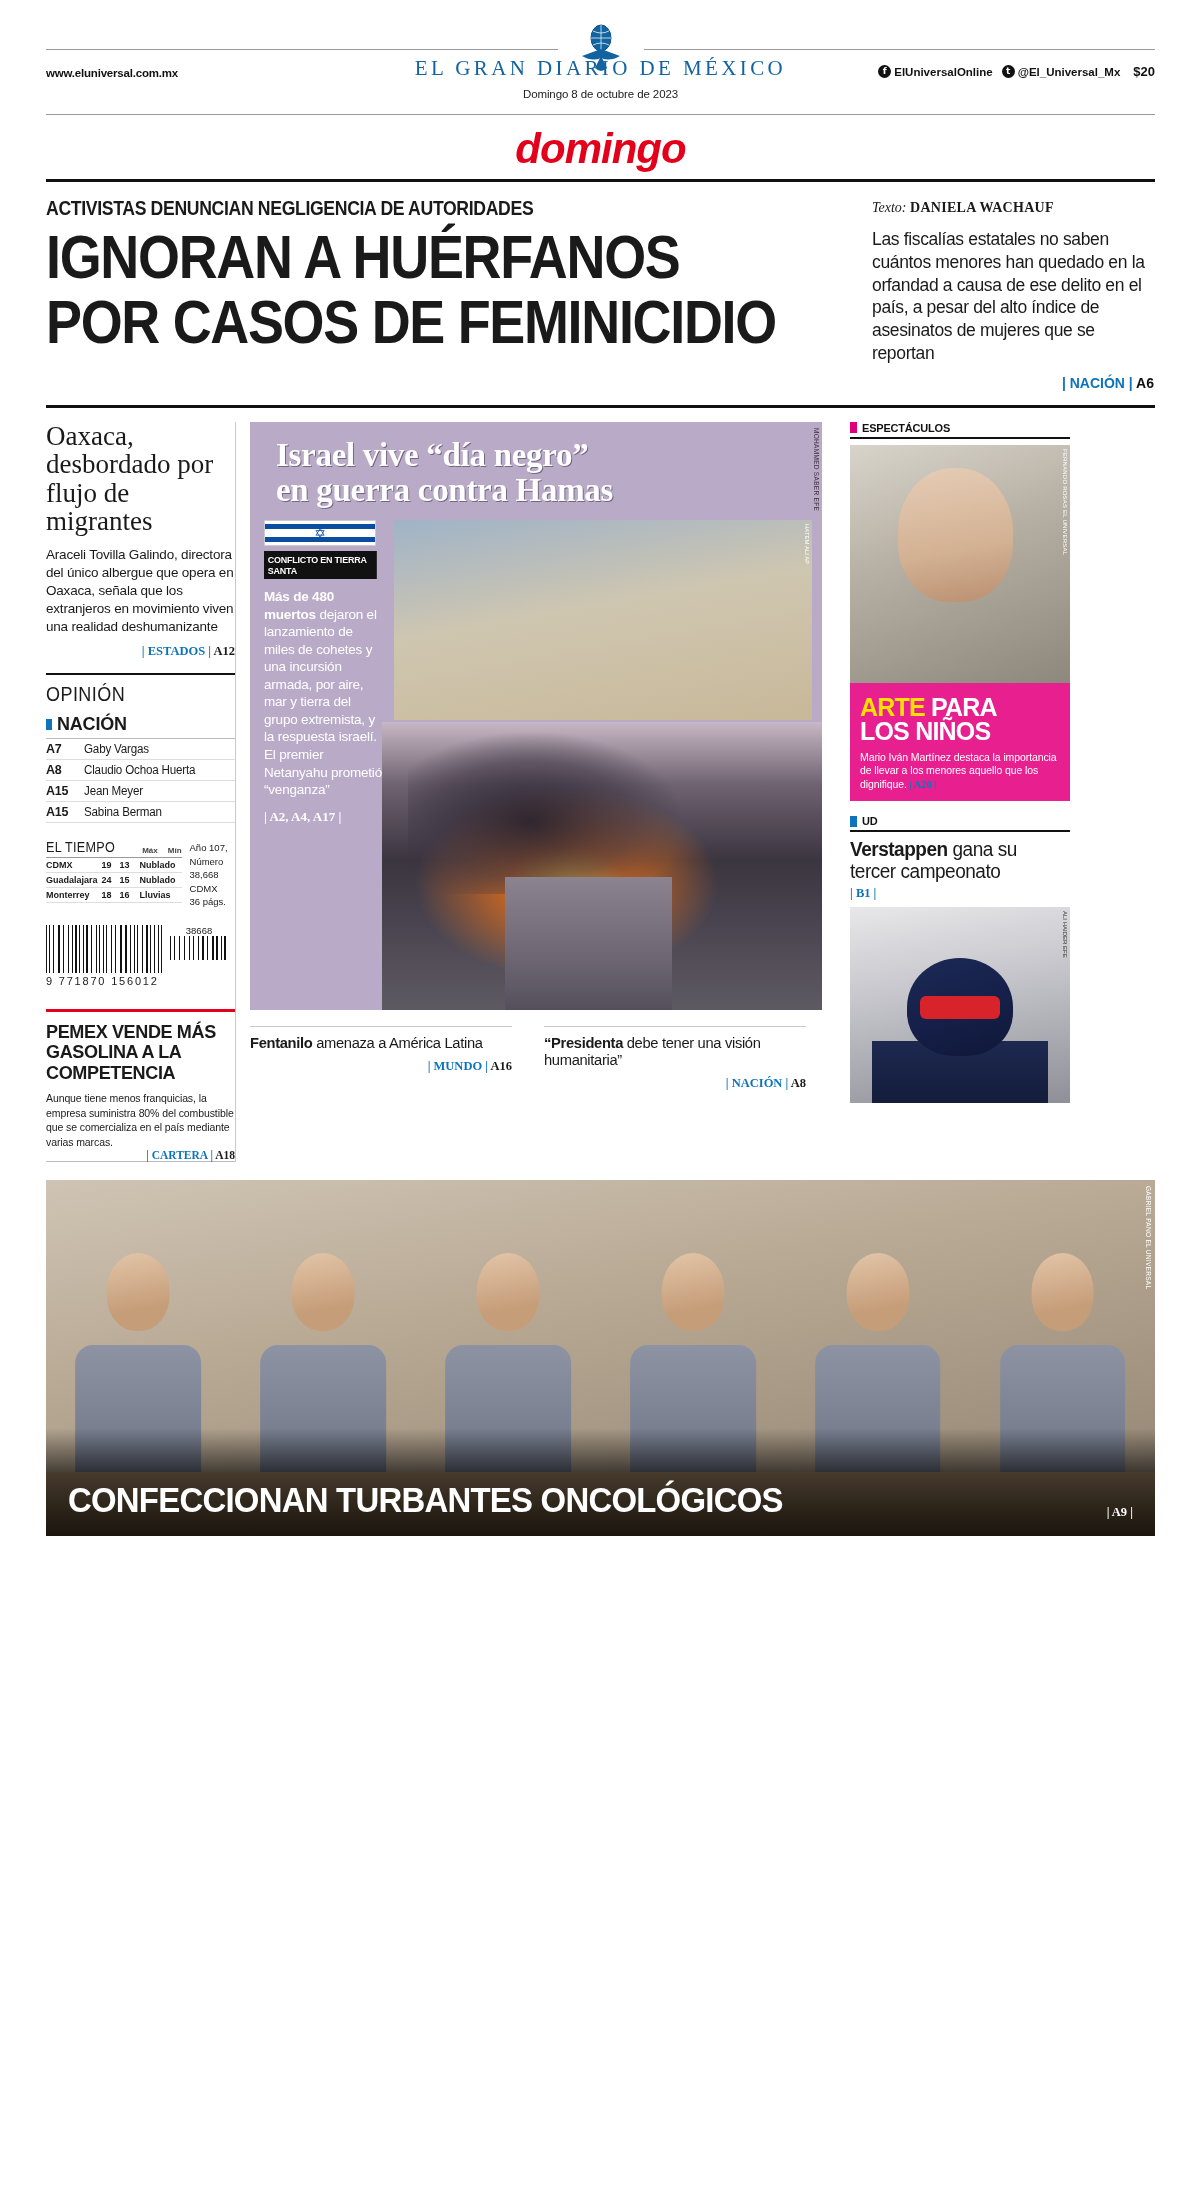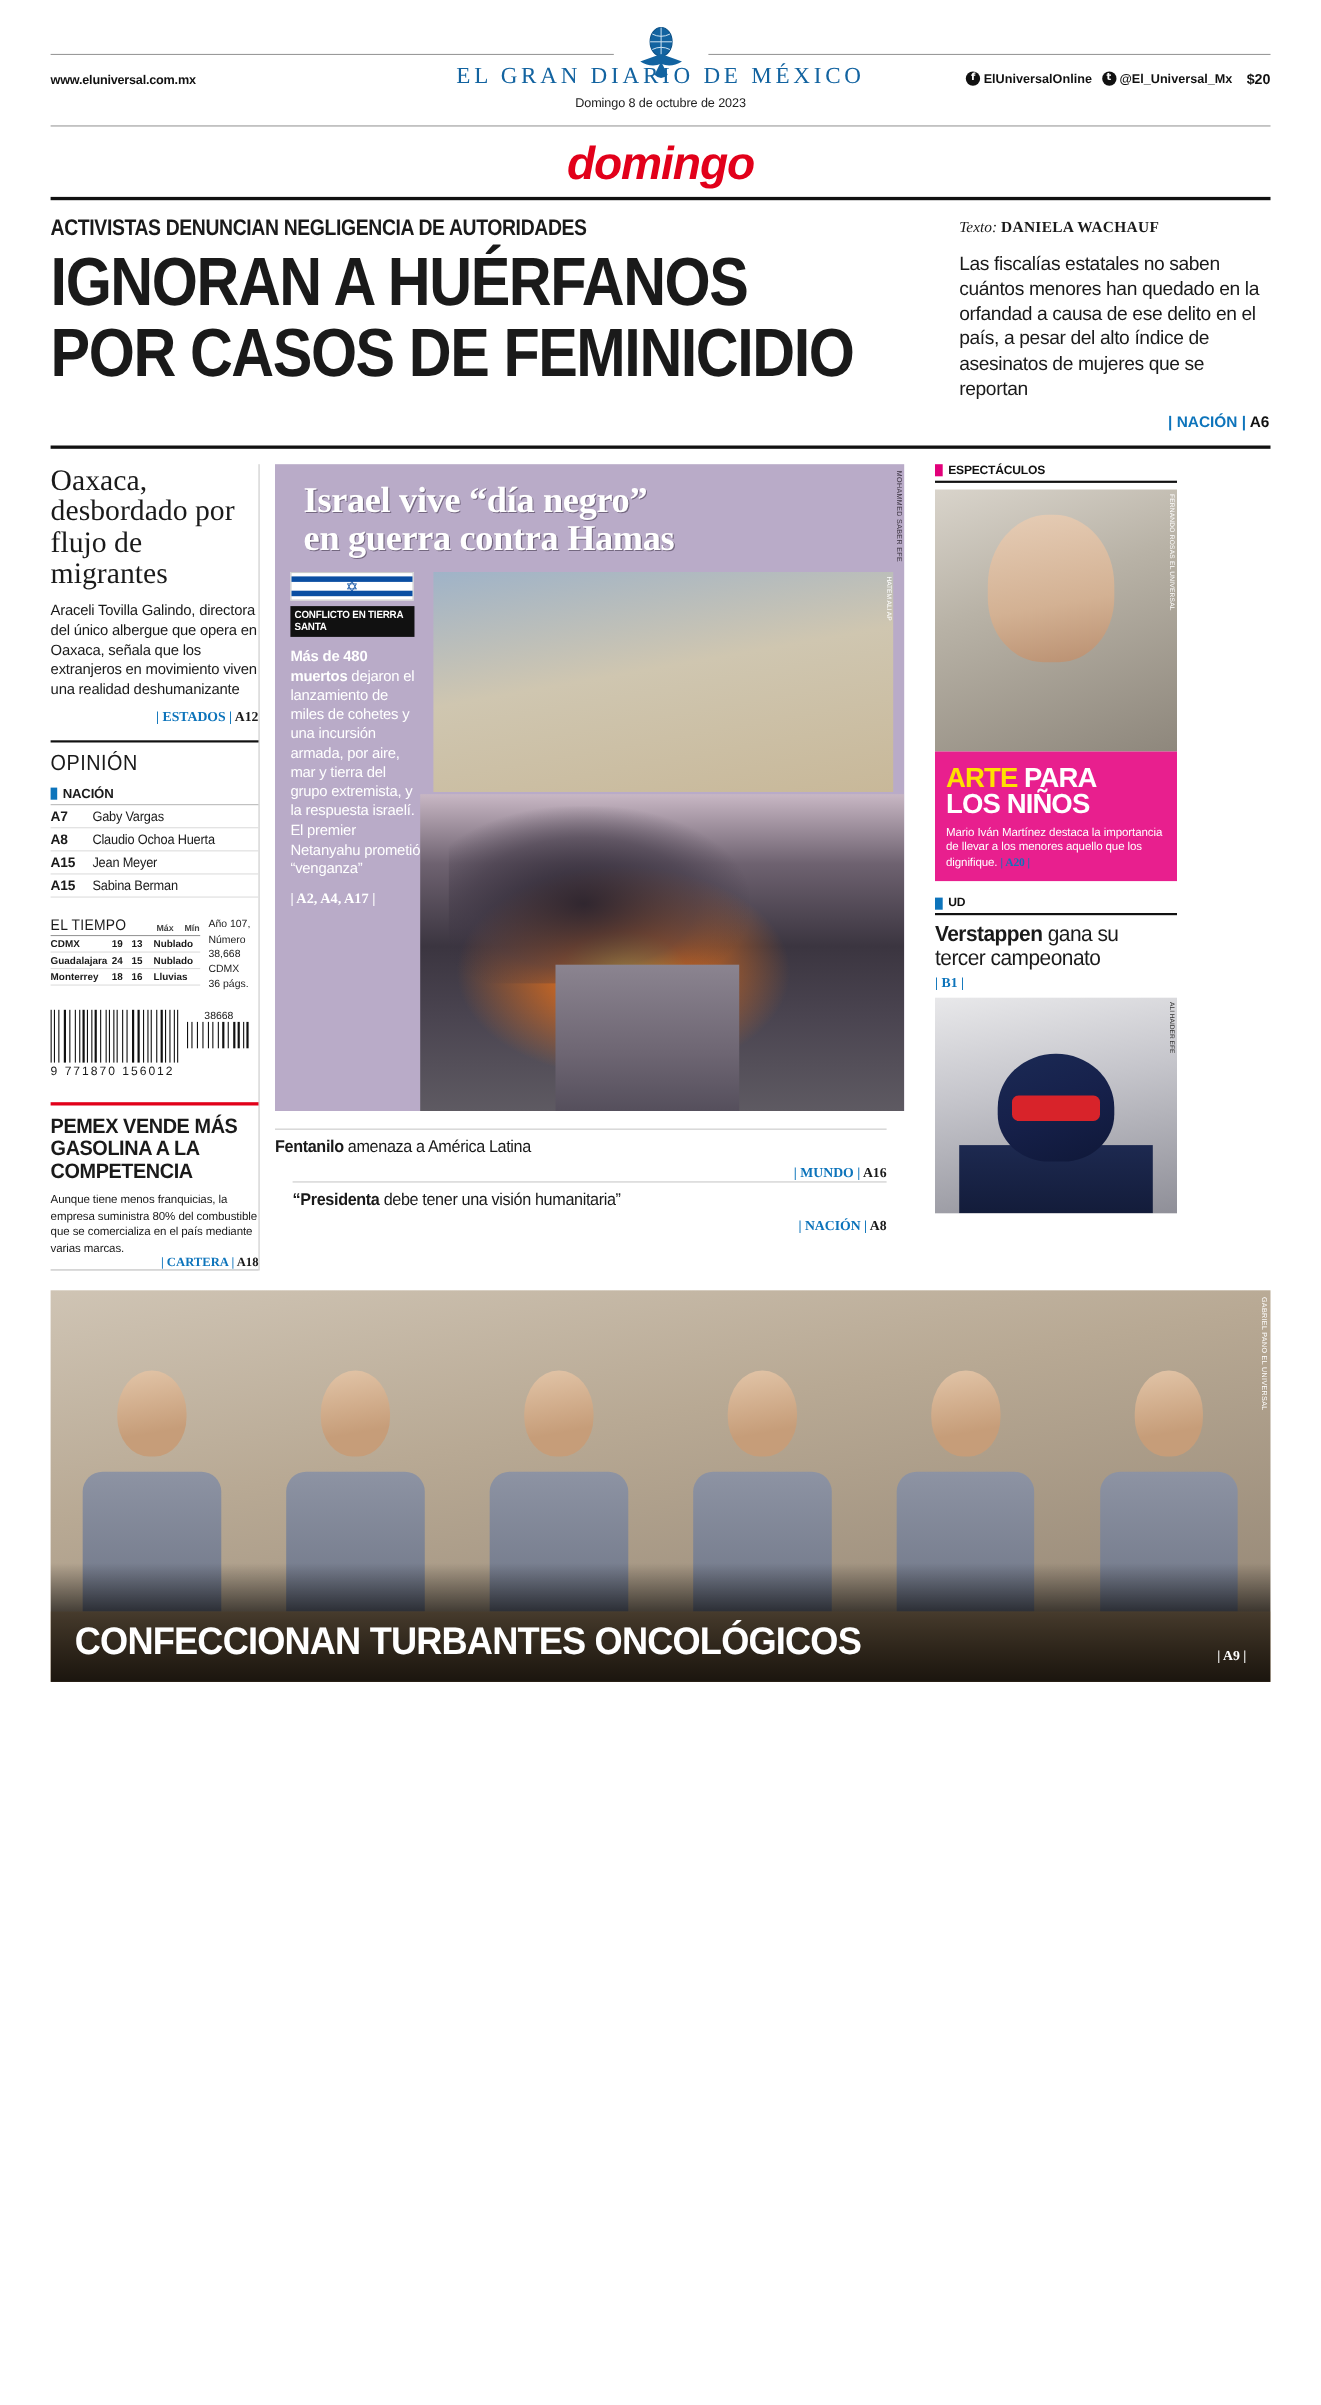--- a/index.html
+++ b/index.html
@@ -132,21 +132,21 @@
   }
   .ref-right .s { color: #0d74bb; }
   .lc-rule { height: 2px; background: #111; margin: 14px 0 0 0; }
   .opinion-title {
     font-size: 20px; font-weight: normal; letter-spacing: 0.5px;
     margin: 8px 0 8px 0;
     transform: scaleX(0.9); transform-origin: left center;
   }
   .op-sec {
     display: flex; align-items: center; gap: 5px;
-    font-size: 12px; font-weight: bold; letter-spacing: -0.2px;
+    font-size: 18px; font-weight: bold; letter-spacing: -0.2px;
     border-bottom: 1px solid #bbb; padding-bottom: 3px;
   }
   .op-sec .bullet { width: 6px; height: 11px; background: #0d74bb; display: inline-block; }
   .op-row {
     display: flex; gap: 10px; font-size: 12.5px;
     border-bottom: 1px solid #ddd; padding: 3px 0;
     letter-spacing: -0.2px;
   }
   .op-row .pg { font-weight: bold; width: 28px; }
   .op-row .nm { font-weight: normal; transform: scaleX(0.93); transform-origin: left center; }
@@ -252,21 +252,21 @@
   }
   .gaza-building {
     position: absolute; left: 28%; bottom: 0; width: 38%; height: 46%;
     background: linear-gradient(180deg,#8b8490 0%,#6e6673 60%,#554f5c 100%);
   }
   .gaza-smoke {
     position: absolute; left: 6%; top: 4%; width: 62%; height: 56%;
     background: radial-gradient(ellipse at 45% 55%, rgba(40,34,46,0.92) 0%, rgba(60,52,66,0.55) 48%, rgba(0,0,0,0) 72%);
   }
 
-  .briefs { display: flex; margin-top: 16px; gap: 0; flex-direction: column; }
+  .briefs { display: flex; margin-top: 16px; gap: 0; }
   .brief { flex: 1; padding-right: 16px; }
   .brief + .brief { padding-left: 16px; }
   .brief-rule { height: 1px; background: #c9c9c9; margin-bottom: 7px; }
   .brief-head {
     font-size: 15.5px; line-height: 1.12; letter-spacing: -0.35px; color: #1a1a1a;
     transform: scaleX(0.95); transform-origin: left top;
   }
   .brief-head b { font-weight: bold; }
   .brief-ref {
     text-align: right; font-family: "Liberation Serif", serif;

